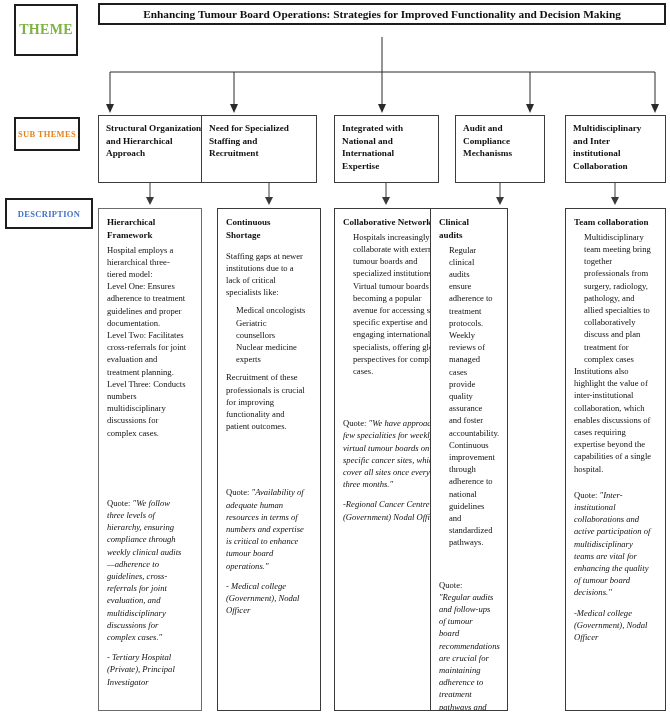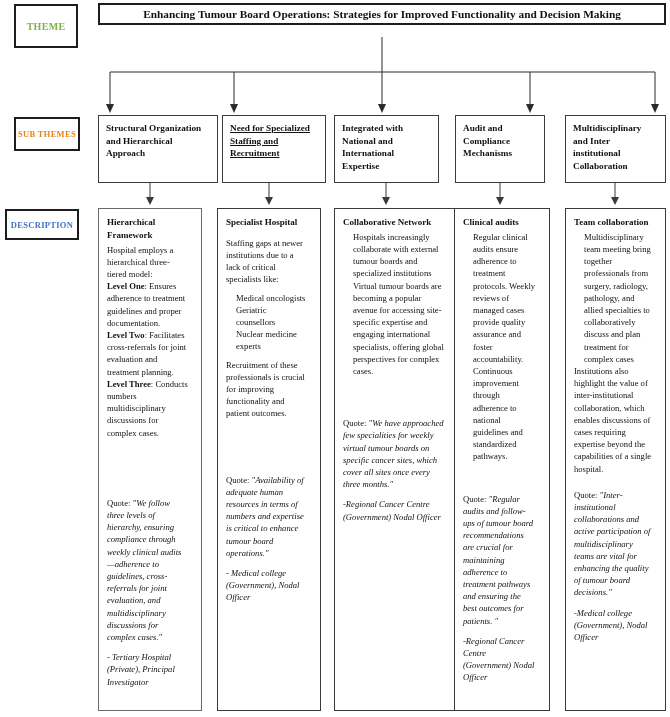--- a/index.html
+++ b/index.html
@@ -21,29 +21,29 @@
     border: 2px solid #1d1d1d;
     background: #ffffff;
     display: flex;
     align-items: center;
     justify-content: center;
     font-family: "Liberation Serif", "DejaVu Serif", serif;
     font-weight: bold;
     letter-spacing: 0.3px;
   }
   #theme-label {
-    left: 14px; top: 4px; width: 64px; height: 44px;
-    font-size: 10px;
+    left: 14px; top: 4px; width: 64px; height: 52px;
+    font-size: 14px;
   }
   #subtheme-label {
     left: 14px; top: 117px; width: 66px; height: 34px;
     font-size: 8.5px;
   }
   #description-label {
-    left: 5px; top: 209px; width: 74px; height: 31px;
+    left: 5px; top: 198px; width: 88px; height: 31px;
     font-size: 8.5px;
   }
 
   
   #theme-box {
     position: absolute;
     left: 98px; top: 3px; width: 568px; height: 22px;
     border: 2px solid #1d1d1d;
     background: #ffffff;
     display: flex; align-items: center; justify-content: center;
@@ -88,45 +88,45 @@
   .desc-box.thick { border: 1.4px solid #3a3a3a; }
 
   .desc-head {
     font-weight: bold;
     font-size: 9px;
     margin-bottom: 2px;
   }
   .desc-body { margin: 0; }
   .desc-body p { margin: 0 0 0 0; }
   .desc-body .indent { padding-left: 10px; }
-  .desc-body b { font-weight: bold; }
+  .desc-body b { font-weight: normal; }
 
   .quote-block {
     font-style: italic;
     margin: 0;
   }
   .quote-lead {
     font-style: normal;
   }
   .quote-attr {
     font-style: italic;
     margin-top: 8px;
   }
 
   
   #sub-0  { left: 98px;  width: 120px; }
-  #sub-1  { left: 222px; width: 104px; text-decoration: underline; }
+  #sub-1  { left: 201px; width: 116px; }
   #sub-2  { left: 334px; width: 105px; }
   #sub-3  { left: 455px; width: 90px;  }
   #sub-4  { left: 565px; width: 101px; }
 
   #desc-0 { left: 98px;  width: 104px; }
   #desc-1 { left: 217px; width: 104px; }
   #desc-2 { left: 334px; width: 125px; }
-  #desc-3 { left: 454px; width: 96px;  }
+  #desc-3 { left: 430px; width: 78px;  }
   #desc-4 { left: 565px; width: 101px; }
 </style>
 </head>
 <body>
 
 <div class="label-box" id="theme-label">
   <span style="color: rgb(124, 179, 66);">THEME</span>
 </div>
 <div class="label-box" id="subtheme-label">
   <span style="color: rgb(232, 132, 26);">SUB THEMES</span>
@@ -198,21 +198,21 @@
     <p><b>Level One</b><span>: Ensures adherence to treatment guidelines and proper documentation.</span></p>
     <p><b>Level Two</b><span>: Facilitates cross-referrals for joint evaluation and treatment planning.</span></p>
     <p><b>Level Three</b><span>: Conducts numbers multidisciplinary discussions for complex cases.</span></p>
   </div>
   <div style="height:58px"></div>
   <div class="quote-block"><span class="quote-lead">Quote: </span><span>"We follow three levels of hierarchy, ensuring compliance through weekly clinical audits—adherence to guidelines, cross-referrals for joint evaluation, and multidisciplinary discussions for complex cases."</span></div>
   <div class="quote-attr">- Tertiary Hospital (Private), Principal Investigator</div>
 </div>
 
 <div class="desc-box thick" id="desc-1">
-  <div class="desc-head">Specialist Hospital</div>
+  <div class="desc-head">Continuous Shortage</div>
   <div class="gap" style="height:6px"></div>
   <div class="desc-body">
     <p>Staffing gaps at newer institutions due to a lack of critical specialists like:</p>
     <div style="height:6px"></div>
     <p class="indent">Medical oncologists</p>
     <p class="indent">Geriatric counsellors</p>
     <p class="indent">Nuclear medicine experts</p>
     <div style="height:6px"></div>
     <p>Recruitment of these professionals is crucial for improving functionality and patient outcomes.</p>
   </div>

